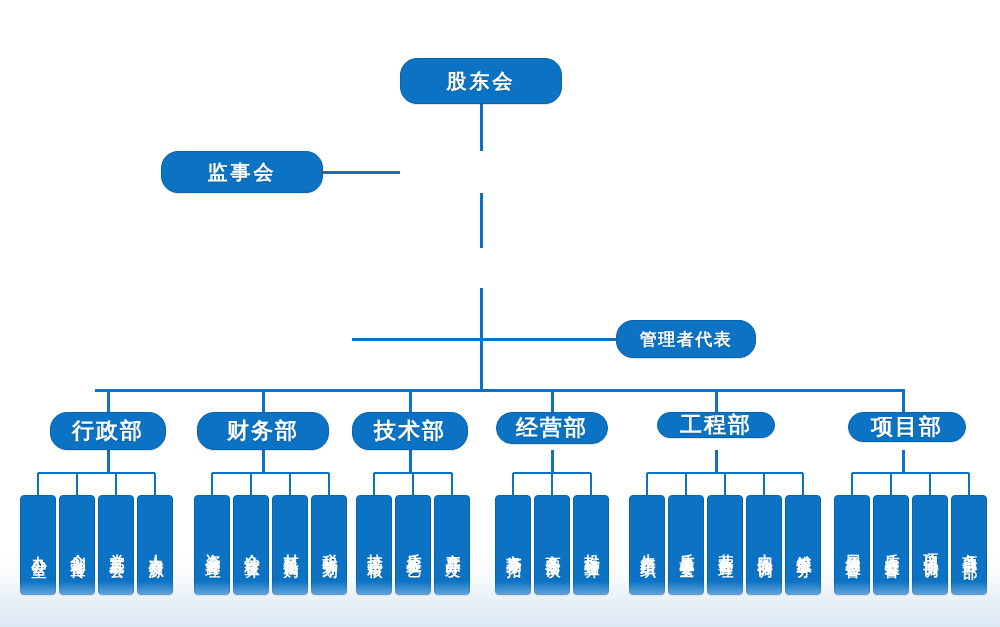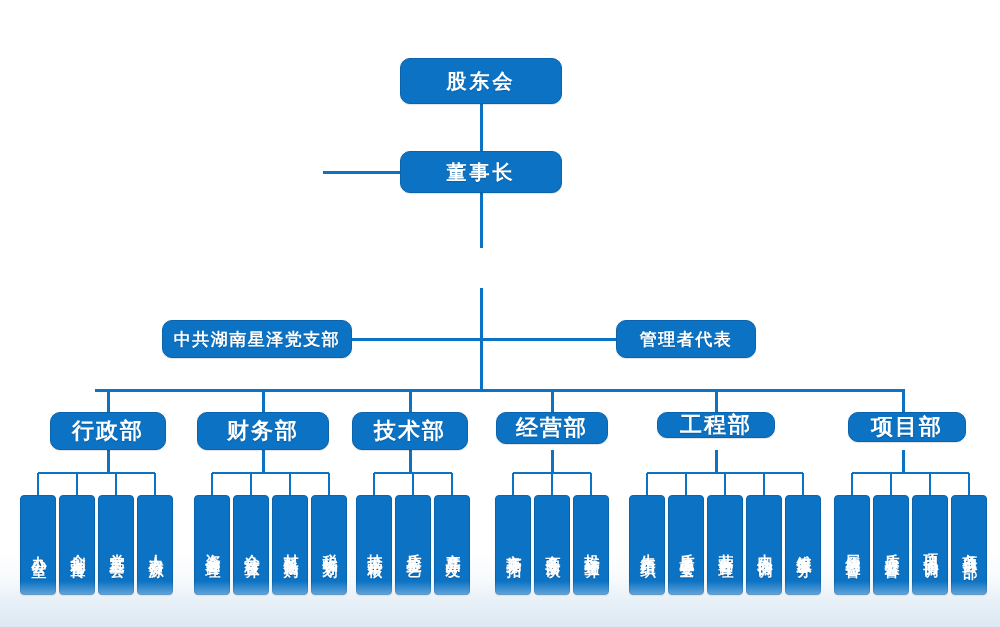--- a/index.html
+++ b/index.html
@@ -41,21 +41,21 @@
     left: 0;
     top: 0;
     width: 1000px;
     height: 627px;
   }
   .node {
     position: absolute;
     box-sizing: border-box;
     background: #0b72c4;
     border: 1px solid #0a63ab;
-    border-radius: 10px;
+    border-radius: 17px;
     color: #ffffff;
     font-weight: bold;
     display: flex;
     align-items: center;
     justify-content: center;
     text-align: center;
     letter-spacing: 1px;
     box-shadow: 0 1px 1px rgba(0,0,0,0.12);
     text-shadow: 0 1px 1px rgba(0,0,0,0.18);
   }
@@ -137,25 +137,24 @@
       <line x1="903" y1="450" x2="903" y2="473" stroke="#0b72c4" stroke-width="3" shape-rendering="crispEdges"></line>
       <line x1="852" y1="473" x2="969" y2="473" stroke="#0b72c4" stroke-width="2" shape-rendering="crispEdges"></line>
       <line x1="852" y1="473" x2="852" y2="495" stroke="#0b72c4" stroke-width="2" shape-rendering="crispEdges"></line>
       <line x1="891" y1="473" x2="891" y2="495" stroke="#0b72c4" stroke-width="2" shape-rendering="crispEdges"></line>
       <line x1="930" y1="473" x2="930" y2="495" stroke="#0b72c4" stroke-width="2" shape-rendering="crispEdges"></line>
       <line x1="969" y1="473" x2="969" y2="495" stroke="#0b72c4" stroke-width="2" shape-rendering="crispEdges"></line>
     </svg>
 
   <div class="node level-top" id="node-shareholders" style="left: 400px; top: 58px; width: 162px; height: 46px;">股东会</div>
 
-
-  <div class="node level-top" id="node-chairman" style="left: 400px; top: 151px; width: 162px; height: 42px;">董事长</div>
-
-
-  <div class="node level-mid" id="node-party-branch" style="left: 162px; top: 320px; width: 190px; height: 38px;">中共湖南星泽党支部</div>
+  <div class="node level-top" id="node-supervisory" style="left: 161px; top: 151px; width: 162px; height: 42px;">监事会</div>
+
+
+
 
   <div class="node level-mid" id="node-management-rep" style="left: 616px; top: 320px; width: 140px; height: 38px;">管理者代表</div>
 
   <div id="dept-layer">
       <div class="node level-dept" style="left: 50px; top: 412px; width: 116px; height: 38px;">行政部</div>
       <div class="node leaf" style="left: 20px; top: 495px; width: 36px; height: 100px;">
         <span class="leaf-text">办公室</span>
       </div>
       <div class="node leaf" style="left: 59px; top: 495px; width: 36px; height: 100px;">
         <span class="leaf-text">企划宣传</span>

